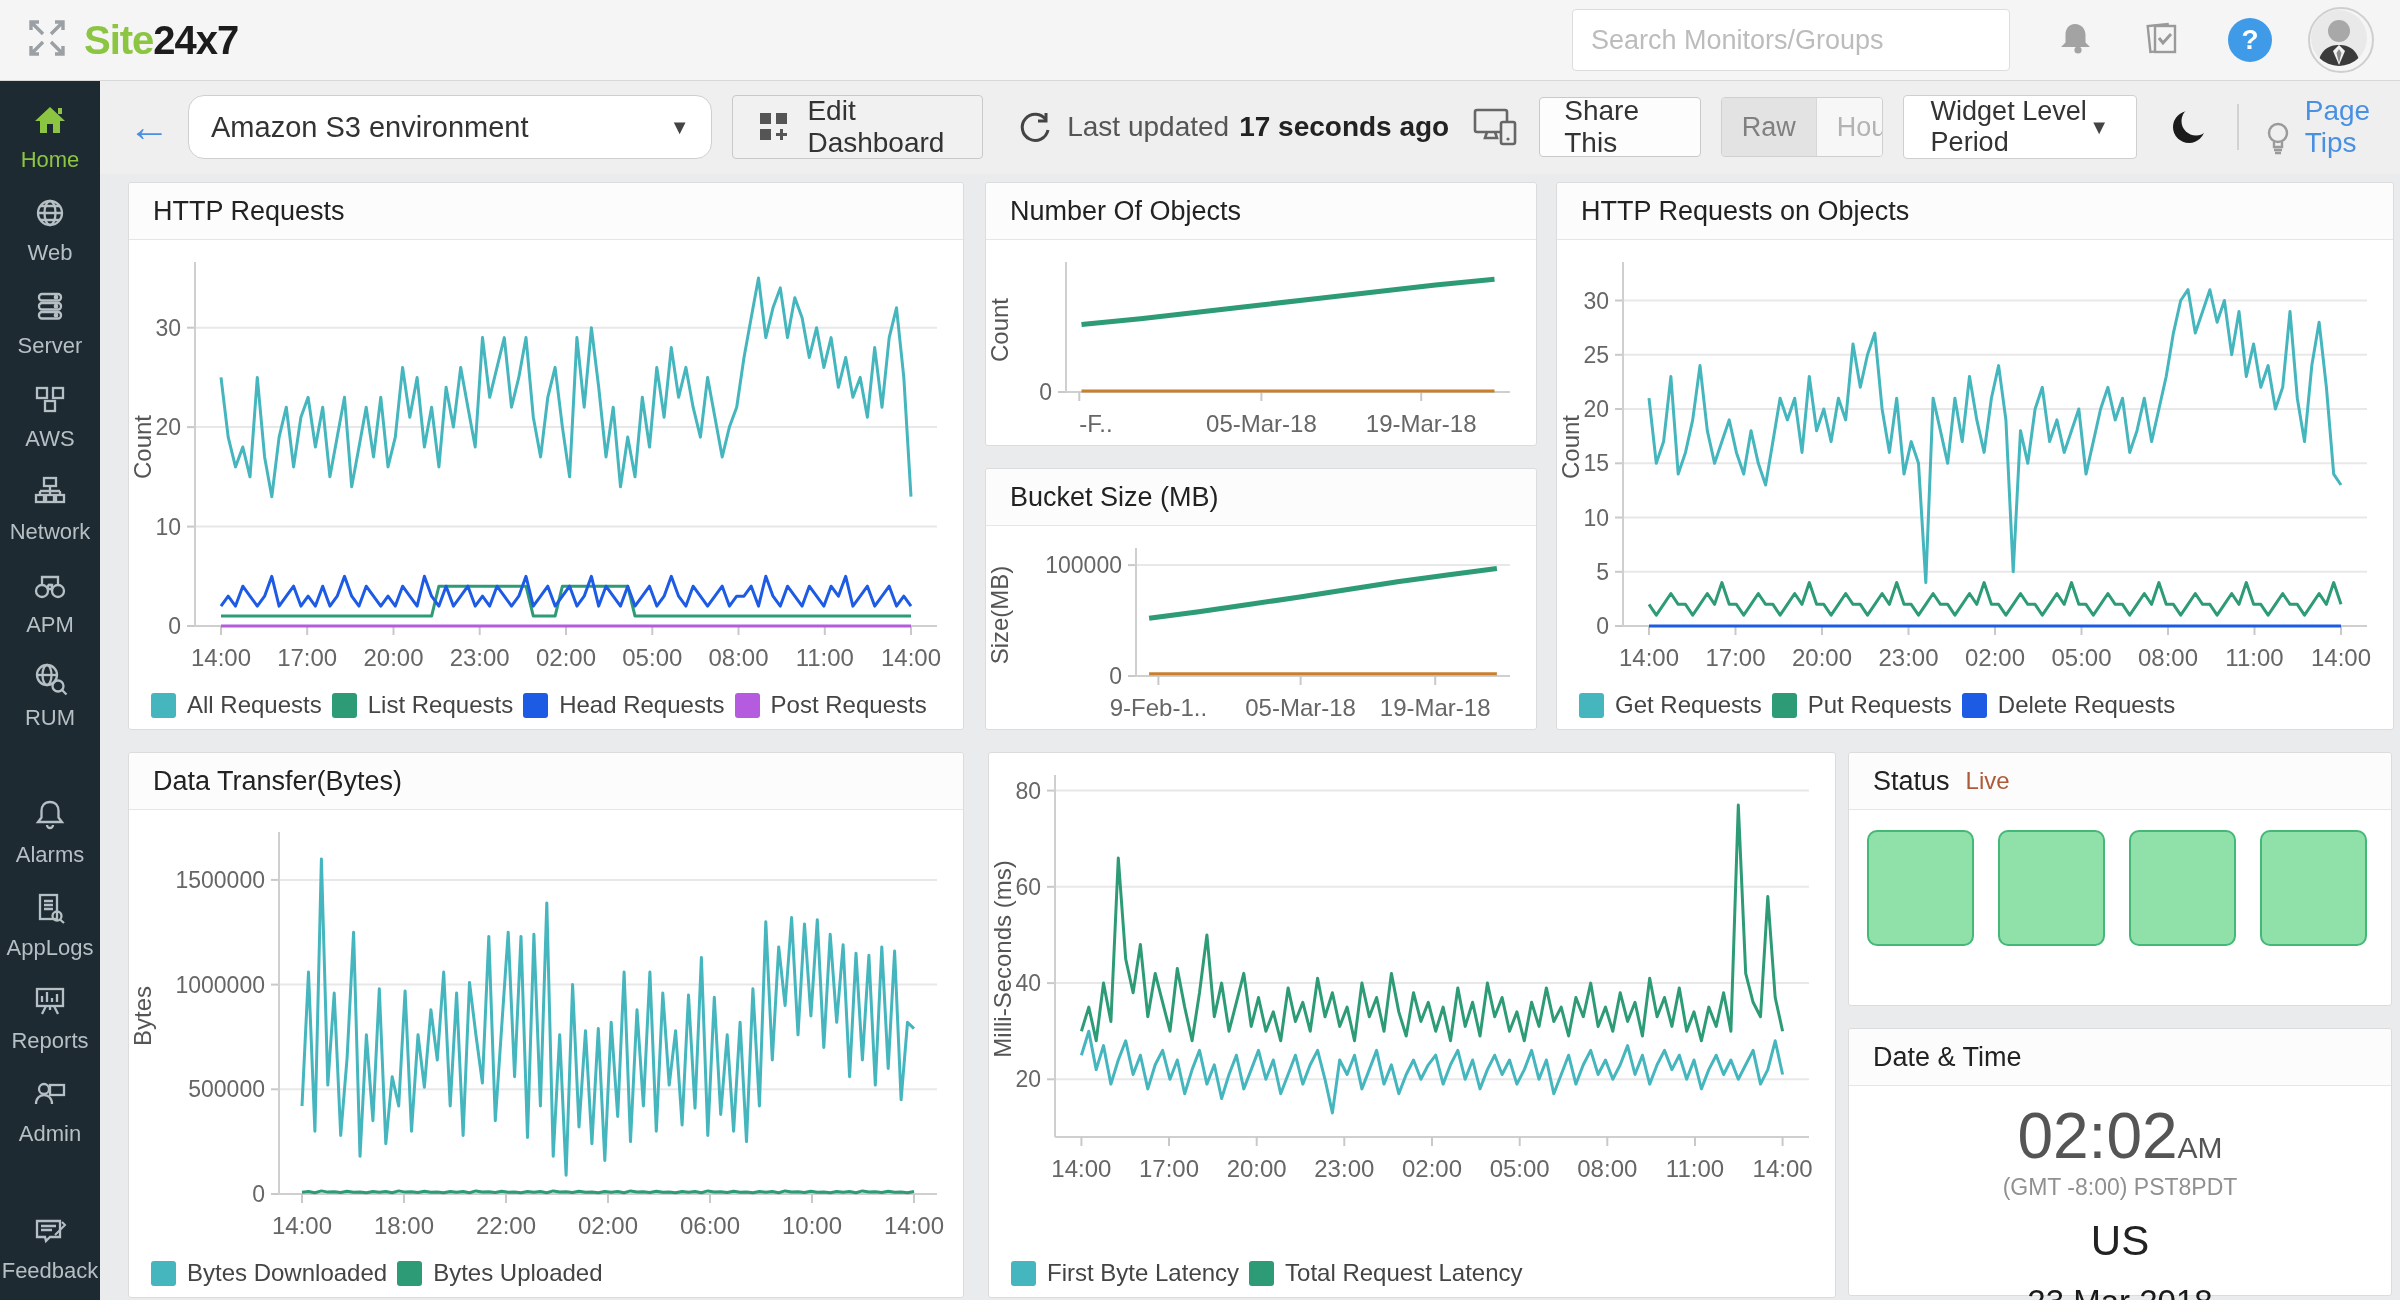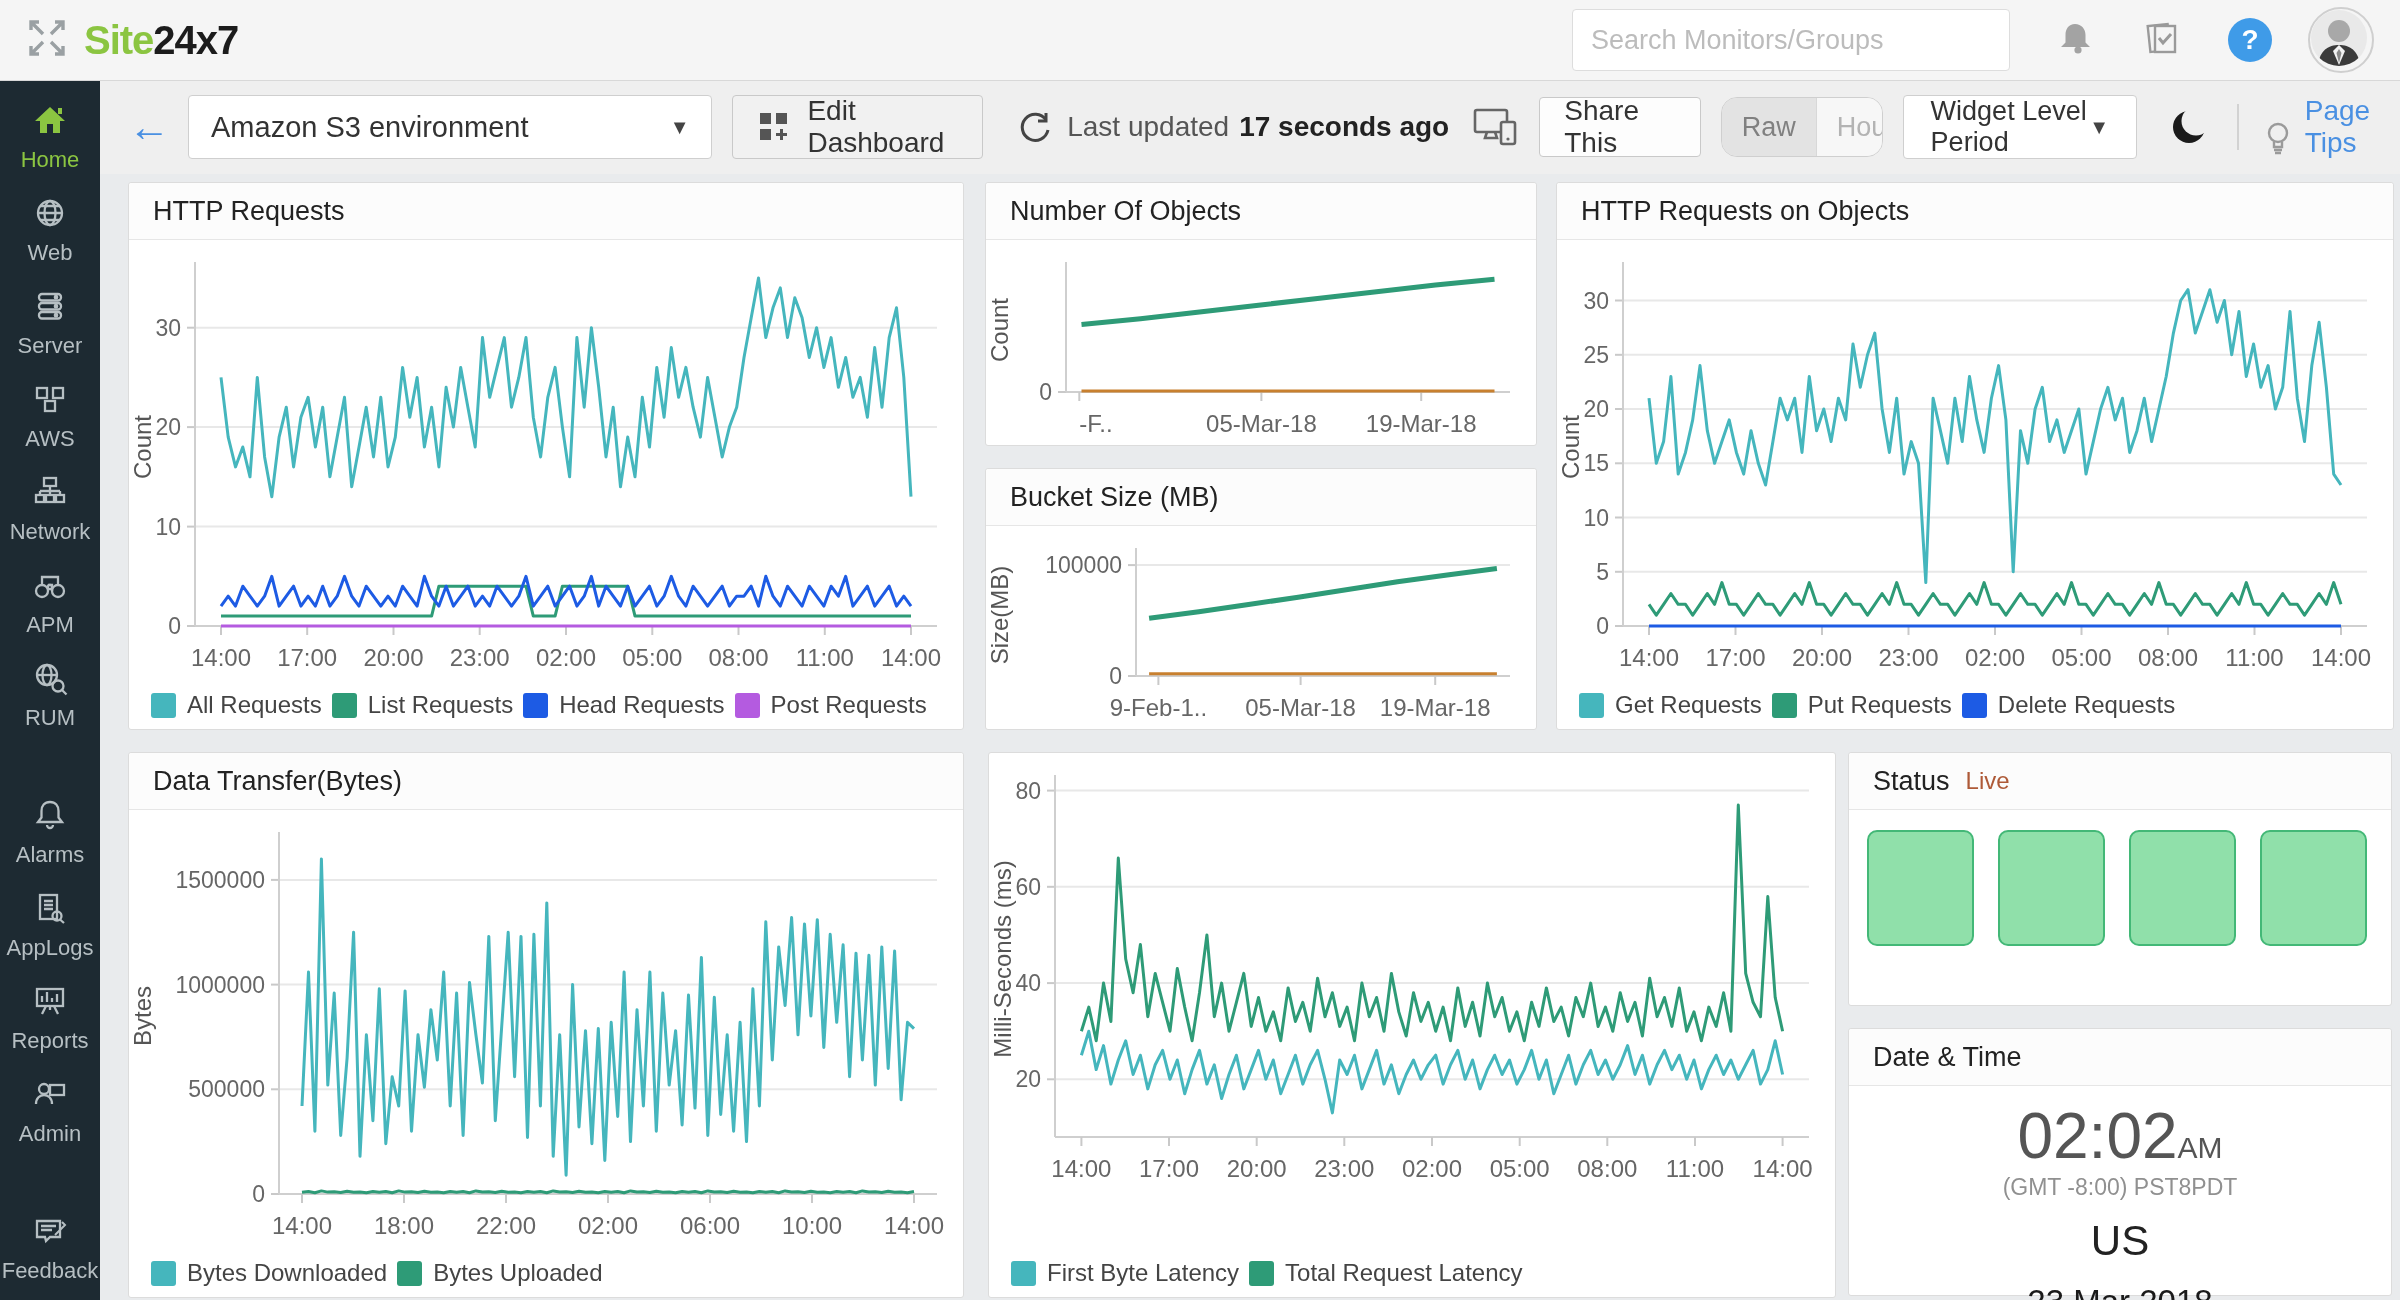--- a/index.html
+++ b/index.html
@@ -27,30 +27,30 @@
            display:flex;flex-direction:column;align-items:center;z-index:4;}
   .side-item{width:100px;display:flex;flex-direction:column;align-items:center;margin-top:22px;cursor:pointer;}
   .side-item .lbl{font-size:22px;color:#b6bfc3;margin-top:5px;}
   .side-item.active .lbl{color:#8bc541;}
   .gap-lg{margin-top:66px;}
 
   
   .ctrlbar{position:absolute;left:100px;top:80px;width:2300px;height:94px;background:#efefef;
            display:flex;align-items:center;padding:0 0 0 28px;box-sizing:border-box;}
   .back-arrow{font-size:42px;color:#4a90e2;margin-right:18px;cursor:pointer;line-height:1;}
-  .dash-select{width:625px;height:64px;background:#fff;border:1px solid #cfcfcf;border-radius:4px;
+  .dash-select{width:625px;height:64px;background:#fff;border:1px solid #cfcfcf;border-radius:16px;
                display:flex;align-items:center;justify-content:space-between;padding:12px 22px;box-sizing:border-box;cursor:pointer;}
   .dash-select .txt{font-size:29px;color:#333;}
   .caret{font-size:20px;color:#444;}
   .btn{height:64px;background:#f1f1f1;border:1px solid #c9c9c9;border-radius:4px;display:flex;
        align-items:center;padding:0 24px;font-size:28px;color:#333;margin-left:20px;cursor:pointer;box-sizing:border-box;}
   .btn.white{background:#fdfdfd;height:60px;}
   .updated{display:flex;align-items:center;margin-left:26px;font-size:28px;color:#555;white-space:nowrap;}
   .updated b{color:#222;margin-left:10px;}
-  .toggle{display:flex;height:58px;border:1px solid #cfcfcf;border-radius:16px;overflow:hidden;margin-left:20px;cursor:pointer;}
+  .toggle{display:flex;height:58px;border:1px solid #cfcfcf;border-radius:4px;overflow:hidden;margin-left:20px;cursor:pointer;}
   .toggle .seg{display:flex;align-items:center;padding:0 20px;font-size:27px;}
   .toggle .sel{background:#e3e3e3;color:#808080;}
   .toggle .uns{background:#f7f7f7;color:#b3b3b3;border-left:1px solid #d8d8d8;}
   .period-select{width:272px;height:64px;background:#fff;border:1px solid #cfcfcf;border-radius:4px;
                  display:flex;align-items:center;justify-content:space-between;padding:0 27px;
                  box-sizing:border-box;margin-left:20px;cursor:pointer;}
   .period-select .txt{font-size:27px;color:#333;}
   .vdiv{width:2px;height:46px;background:#d2d2d2;margin-left:26px;}
   .pagetips{display:flex;align-items:flex-end;margin-left:22px;font-size:28px;color:#4a90e2;cursor:pointer;}
 

